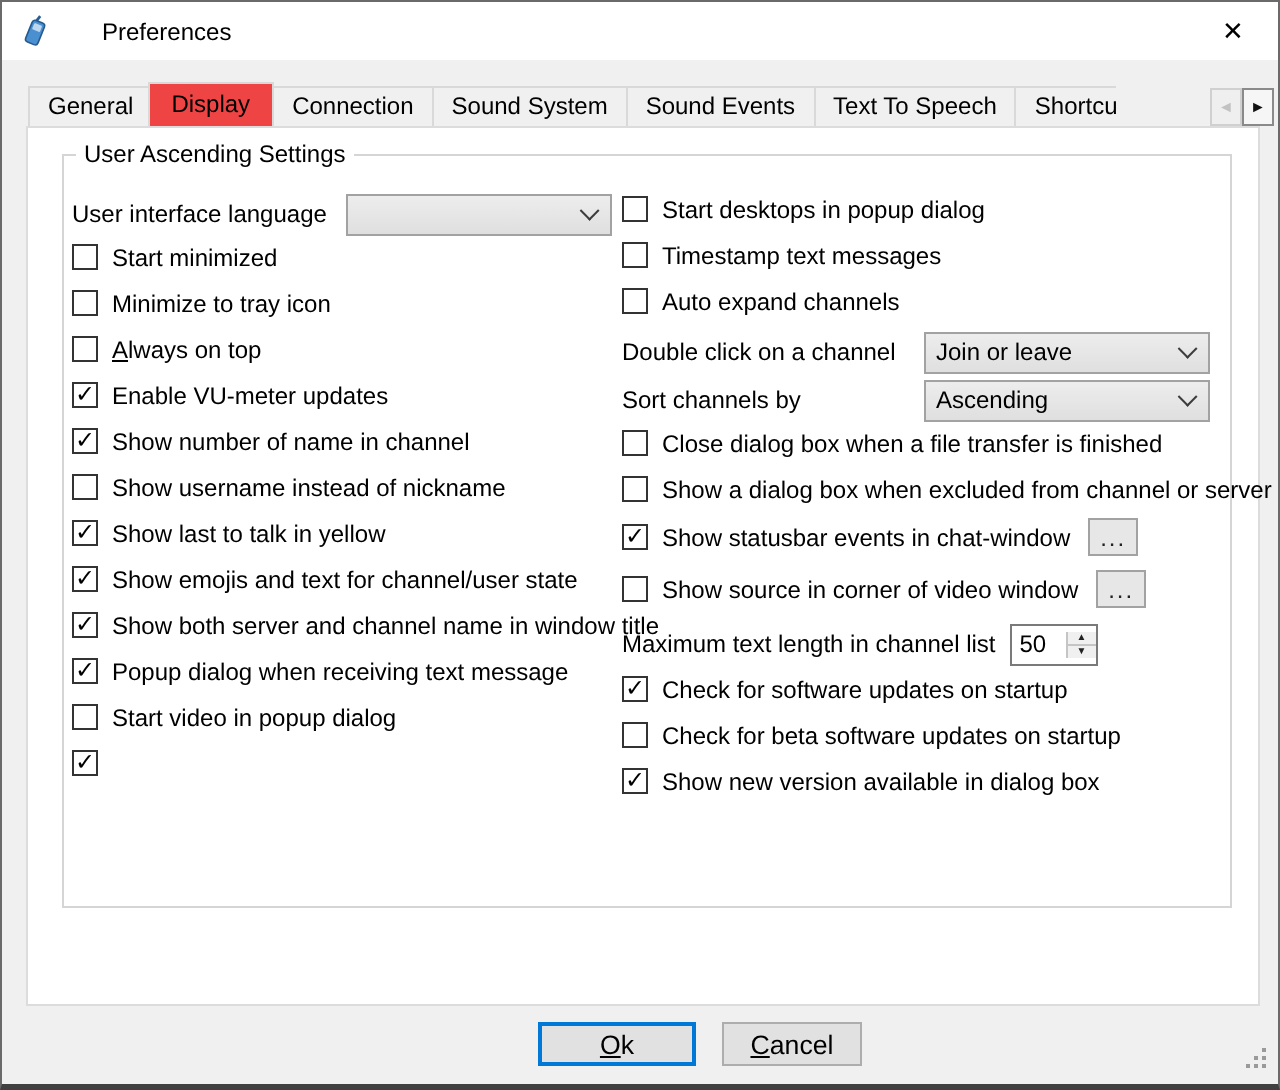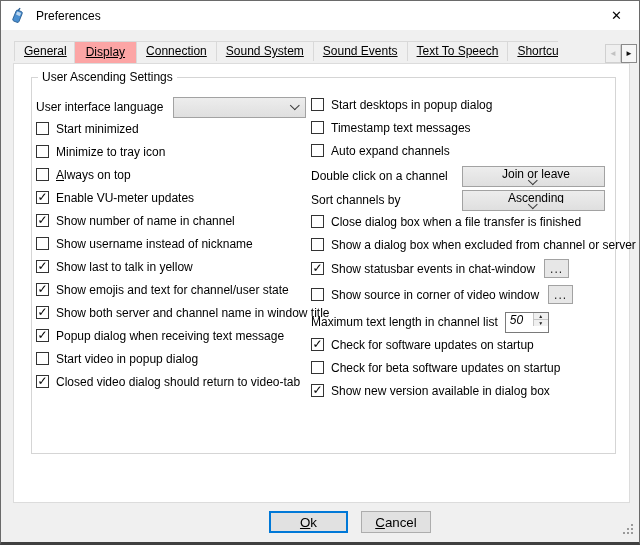--- a/index.html
+++ b/index.html
@@ -7,39 +7,39 @@
     width:640px;height:545px;overflow:hidden;
     font-family:"Liberation Sans",sans-serif;font-size:12px;color:#000;
     background:#f0f0f0;
   }
   .window{
     position:relative;width:640px;height:545px;box-sizing:border-box;
     border:1px solid #6a6a6a;border-bottom:3px solid #404040;
     background:#f0f0f0;
   }
   
-  .titlebar{height:29px;background:#ffffff;display:flex;align-items:center;padding-left:9px;}
+  .titlebar{height:29px;background:#ffffff;display:flex;align-items:center;padding-left:9px;gap:15px;}
   .app-icon{width:17px;height:17px;flex:none;}
   .title-text{margin-left:9px;}
   .close-btn{
     position:absolute;top:0;right:0;width:45px;height:29px;
     display:flex;align-items:center;justify-content:center;
     font-size:13px;color:#000;background:#fff;cursor:default;
   }
   
   .tabbar{
     position:absolute;left:13px;top:40px;width:544px;height:22px;
-    display:flex;align-items:flex-start;overflow:hidden;white-space:nowrap;text-decoration:underline;
+    display:flex;align-items:flex-end;overflow:hidden;white-space:nowrap;
   }
   .tab{
     height:19px;line-height:19px;padding:0 9px;background:#f0f0f0;
     border:1px solid #d9d9d9;border-bottom:none;margin-right:-1px;flex:none;
   }
   .tab.active{
-    height:21px;line-height:21px;background:#fca5a5;position:relative;z-index:2;
+    height:21px;line-height:21px;background:#ef4444;position:relative;z-index:2;
     margin-left:-2px;padding:0 11px;
   }
   .scrollbtn{
     position:absolute;top:43px;width:16px;height:19px;box-sizing:border-box;
     display:flex;align-items:center;justify-content:center;font-size:8px;line-height:1;
   }
   .scroll-left{left:604px;background:#efefef;border:1px solid #d0d0d0;color:#c2c2c2;}
   .scroll-right{left:620px;background:#f6f6f6;border:1px solid #8a8a8a;color:#111;}
   
   .page{
@@ -65,37 +65,37 @@
   .cb-label{margin-left:7px;white-space:nowrap;}
   .combo-row{height:22px;margin-bottom:2px;}
   .row-label{flex:none;white-space:nowrap;}
   .col-left .combo-row .row-label{width:137px;}
   .col-right .combo-row .row-label{width:151px;}
   .combo{
     height:21px;box-sizing:border-box;border:1px solid #a2a2a2;
     background:linear-gradient(#ededed,#dfdfdf);display:flex;align-items:center;
   }
   .col-left .combo{width:133px;}
-  .col-right .combo{width:143px;flex-direction:column;}
+  .col-right .combo{width:143px;}
   .combo-value{flex:1;padding-left:5px;white-space:nowrap;overflow:hidden;}
   .chev{width:19px;display:flex;justify-content:center;flex:none;}
   .chev::after{
     content:"";width:6px;height:6px;border-left:1px solid #3c3c3c;border-bottom:1px solid #3c3c3c;
     transform:rotate(-45deg) translate(1px,-2px);
   }
   .cbbtn-row{height:19px;margin-bottom:7px;}
   .mini{
     margin-left:9px;width:25px;height:19px;box-sizing:border-box;
     border:1px solid #a2a2a2;background:#e7e7e7;
     font-family:"Liberation Sans",sans-serif;font-size:12px;line-height:8px;
     padding:0;letter-spacing:1px;color:#222;
   }
   .spin-row{height:22px;margin-bottom:3px;}
   .spin-label{margin-right:7px;white-space:nowrap;}
-  .spin{display:flex;height:21px;box-sizing:border-box;border:1px solid #7a7a7a;background:#fff;align-items:flex-start;font-style:italic;}
+  .spin{display:flex;height:21px;box-sizing:border-box;border:1px solid #7a7a7a;background:#fff;align-items:center;}
   .spin-value{width:23px;padding-left:4px;display:flex;align-items:center;}
   .spin-btns{width:14px;display:flex;flex-direction:column;border-left:1px solid #c5c5c5;}
   .spin-up,.spin-down{flex:1;font-size:5px;display:flex;align-items:center;justify-content:center;background:#f0f0f0;color:#222;}
   .spin-up{border-bottom:1px solid #c5c5c5;}
   
   .btn{
     position:absolute;top:510px;height:22px;box-sizing:border-box;
     background:#e1e1e1;border:1px solid #adadad;
     display:flex;align-items:center;justify-content:center;
   }
@@ -198,21 +198,20 @@
             <span class="cb-label">Popup dialog when receiving text message</span>
           </div>
           <div class="row">
             <span class="cb"></span>
             <span class="cb-label">Start video in popup dialog</span>
           </div>
           <div class="row">
             <span class="cb checked">
               <span class="mark">✓</span>
             </span>
-            <span class="cb-label">Closed video dialog should return to video-tab</span>
           </div>
         </div>
       <div class="col col-right">
           <div class="row">
             <span class="cb"></span>
             <span class="cb-label">Start desktops in popup dialog</span>
           </div>
           <div class="row">
             <span class="cb"></span>
             <span class="cb-label">Timestamp text messages</span>

